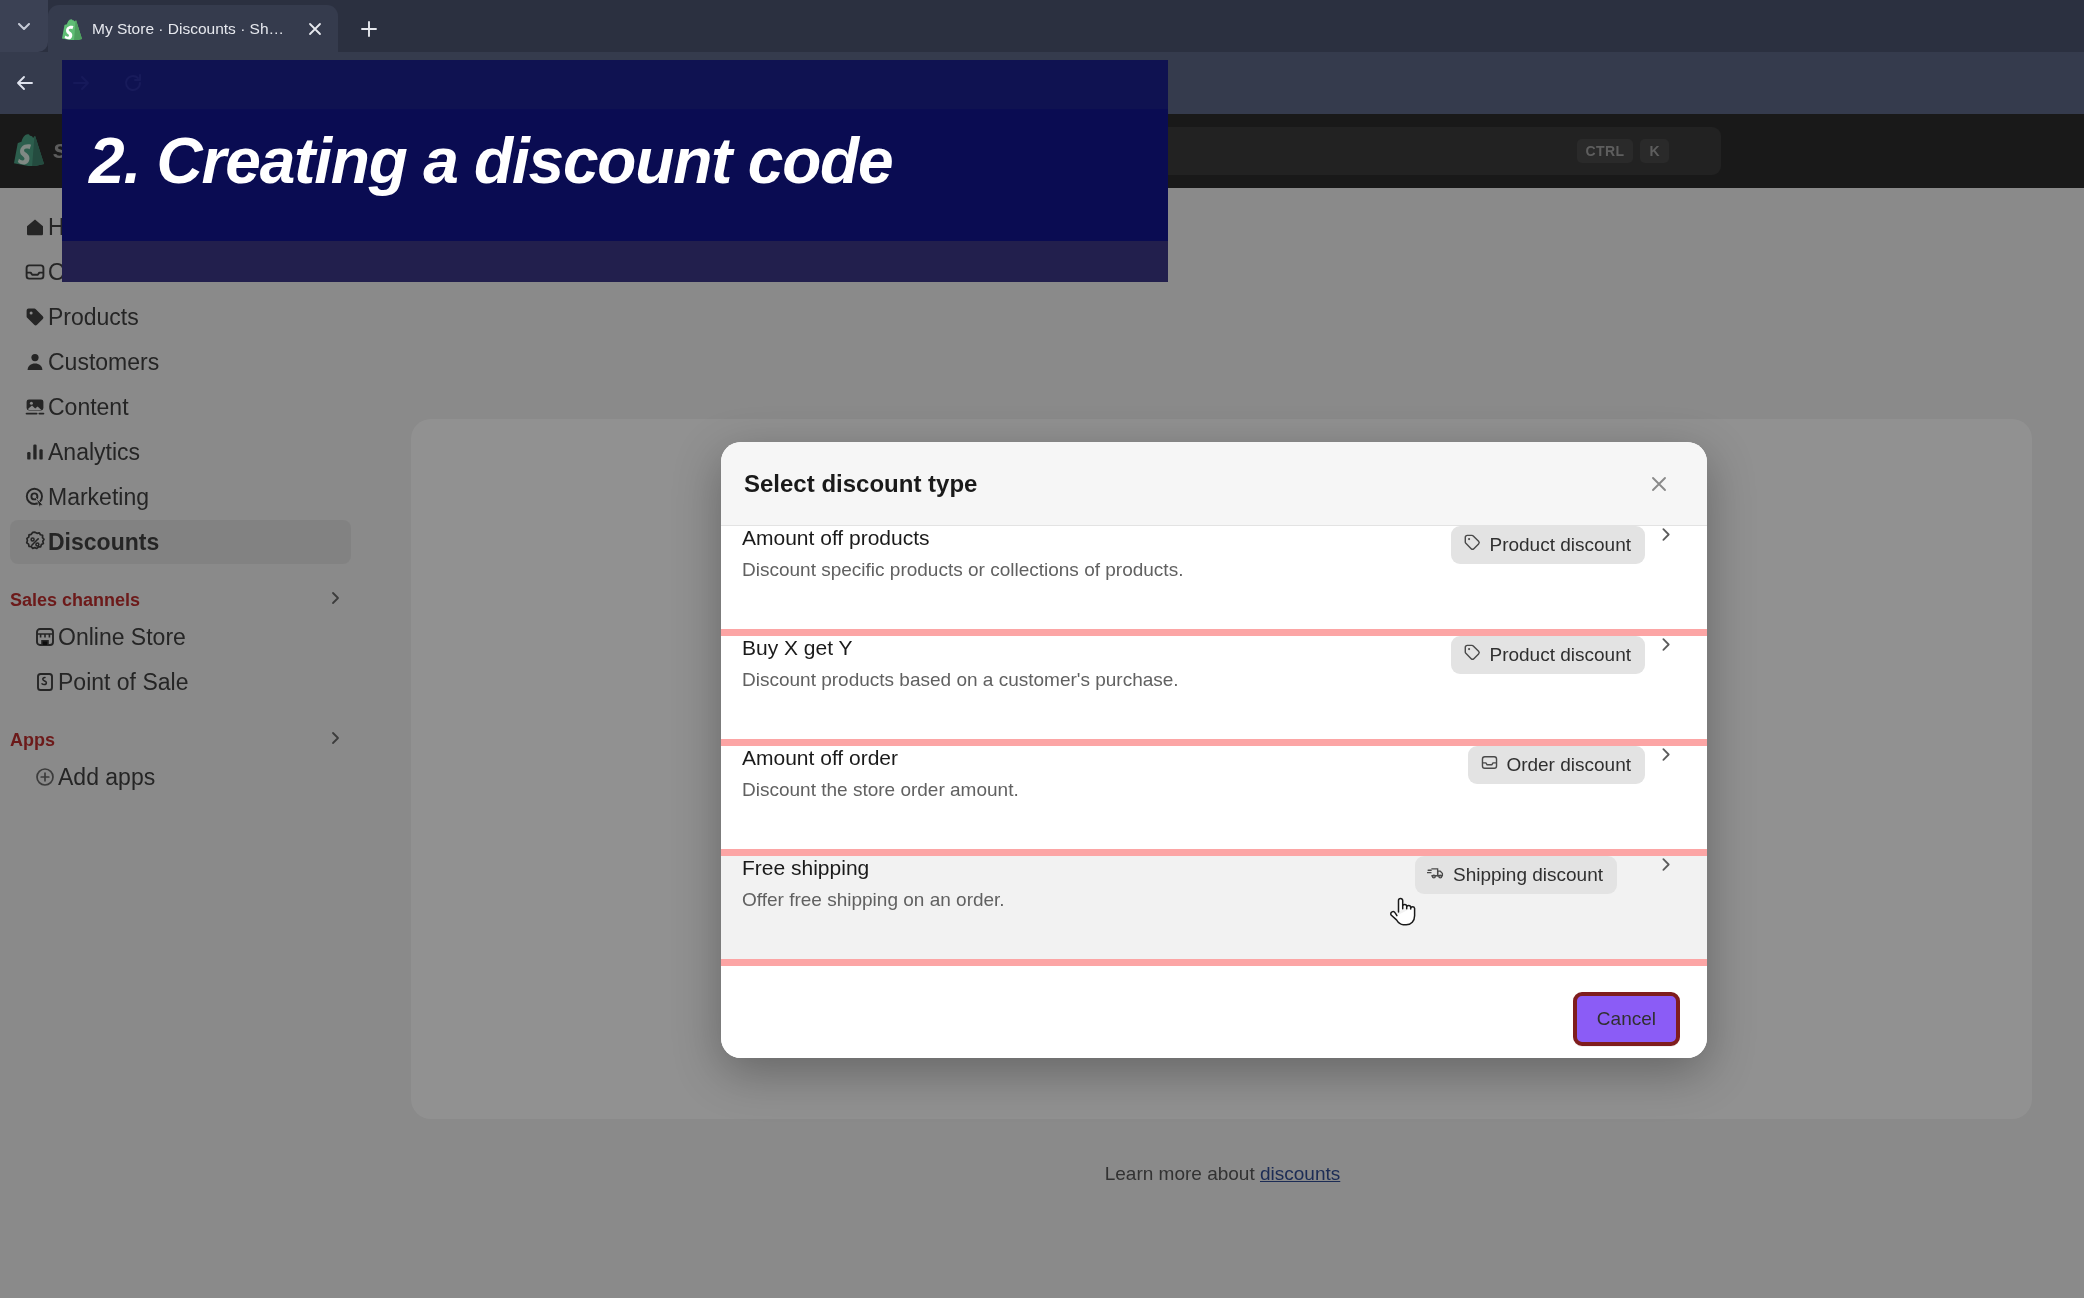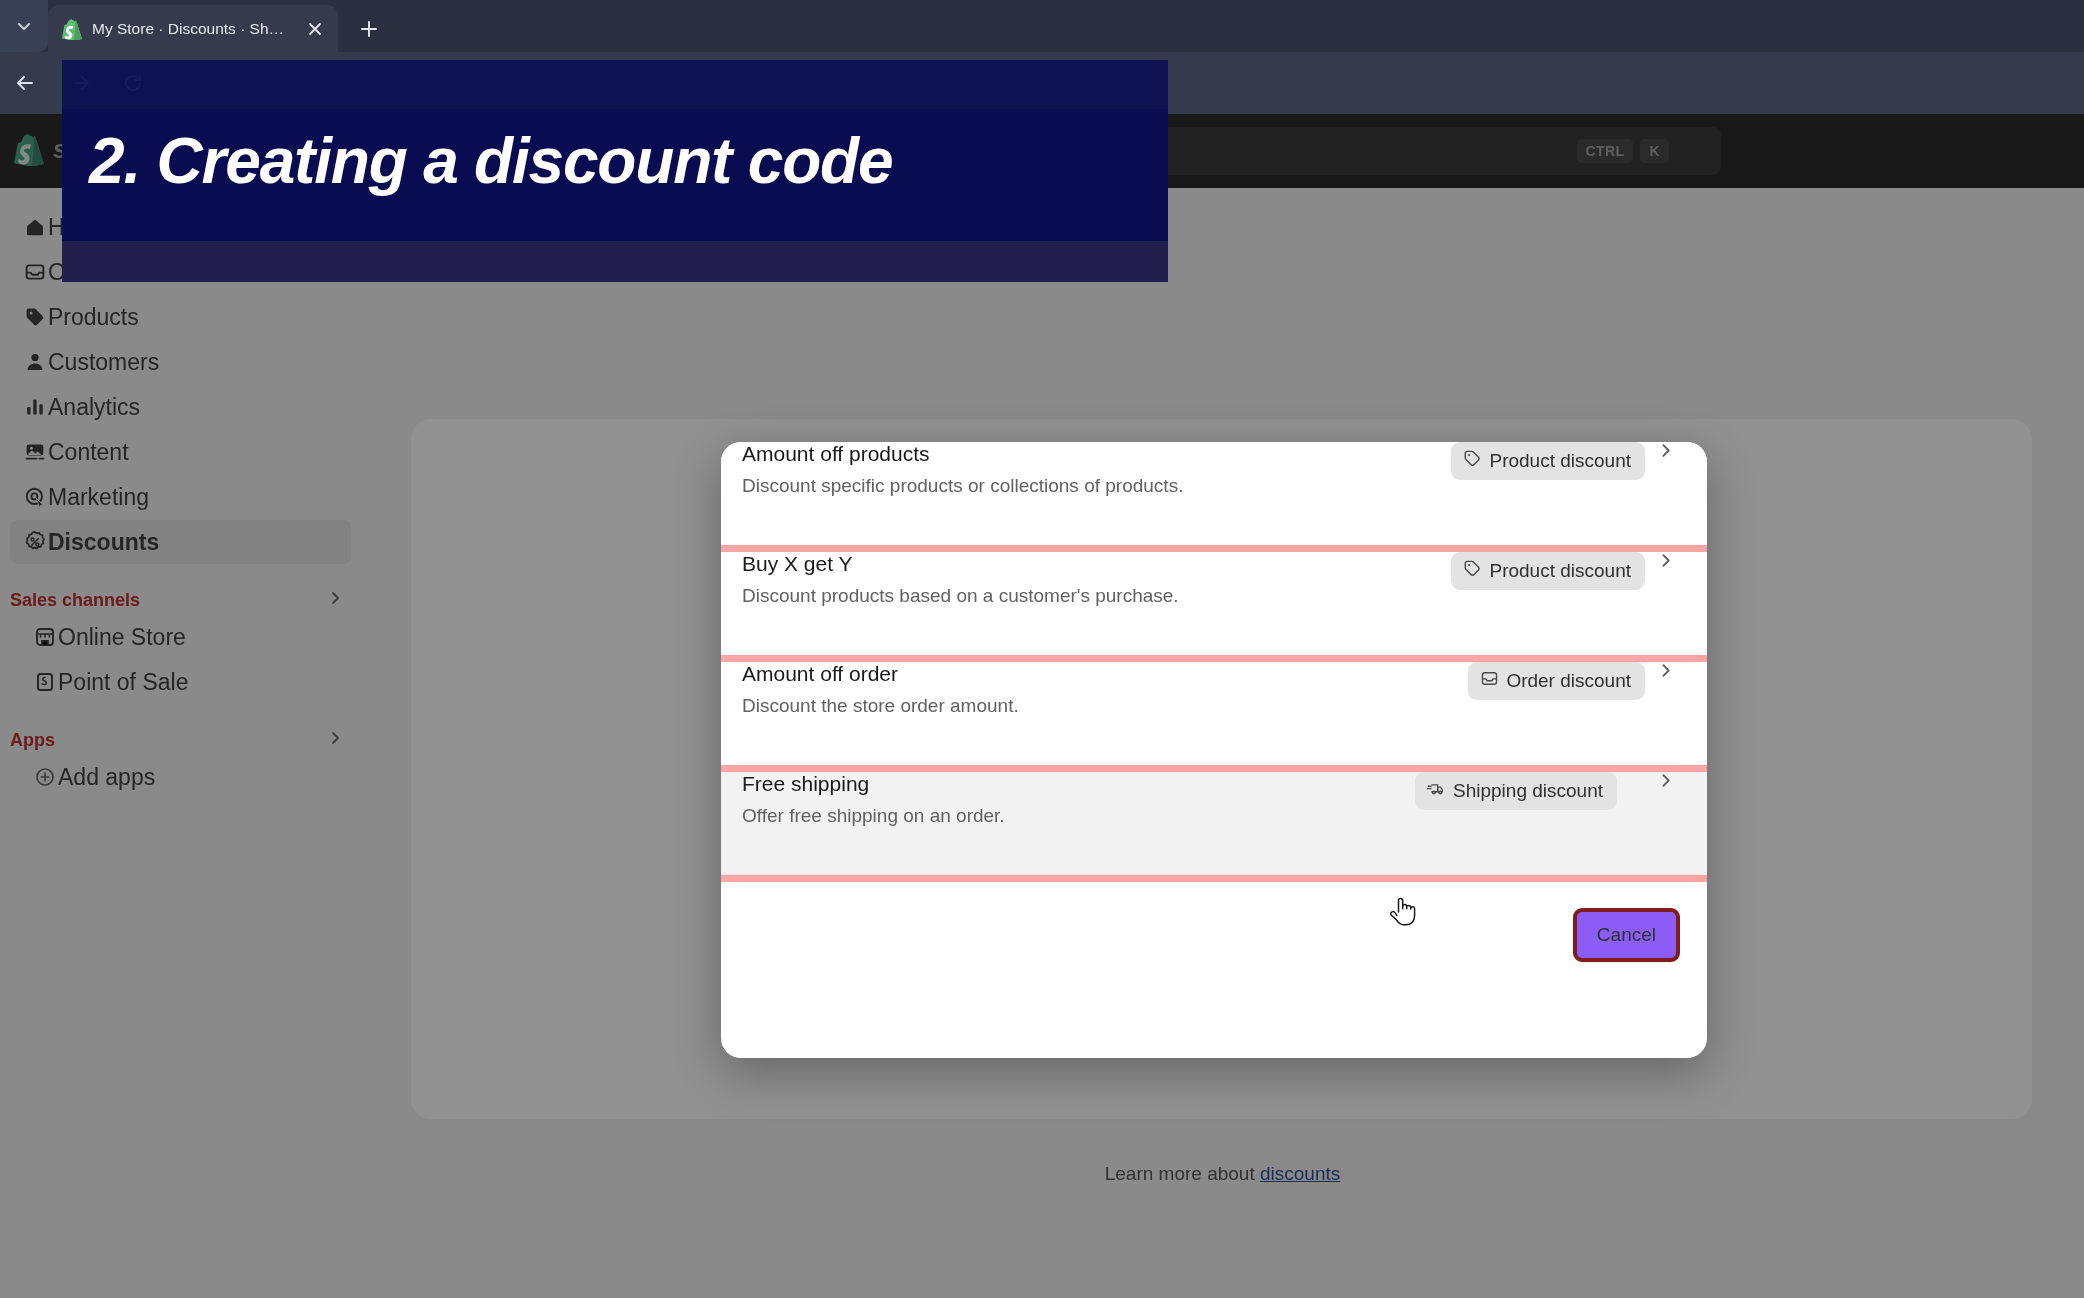--- a/index.html
+++ b/index.html
@@ -294,38 +294,38 @@
               <circle cx="11" cy="6.6" r="3.6" fill="#303030"></circle>
               <path d="M3.6 19c0-4.1 3.3-6.6 7.4-6.6s7.4 2.5 7.4 6.6Z" fill="#303030"></path>
             </svg>
         </span>
         <span>Customers</span>
       </div>
 
       <div class="nav-item">
         <span class="ic">
           <svg width="22" height="22" viewBox="0 0 22 22">
-              <rect x="3.2" y="11" width="3.3" height="7.6" rx="1.2" fill="#303030"></rect>
-              <rect x="9.3" y="3.6" width="3.3" height="15" rx="1.2" fill="#303030"></rect>
-              <rect x="15.4" y="8.2" width="3.3" height="10.4" rx="1.2" fill="#303030"></rect>
-            </svg>
-        </span>
-        <span>Analytics</span>
-      </div>
-
-      <div class="nav-item">
-        <span class="ic">
-          <svg width="22" height="22" viewBox="0 0 22 22">
               <rect x="2.6" y="3.4" width="16.8" height="11" rx="2.4" fill="#303030"></rect>
               <circle cx="7.4" cy="7.2" r="1.5" fill="#f1f1f1"></circle>
               <path d="M4.4 12.6 8 9.4l3.2 3 2.4-2 3.8 3.6H4.4Z" fill="#f1f1f1"></path>
               <path d="M2.6 17.6h10M15.4 17.6h4" stroke="#303030" stroke-width="1.9" stroke-linecap="round"></path>
             </svg>
         </span>
         <span>Content</span>
+      </div>
+
+      <div class="nav-item">
+        <span class="ic">
+          <svg width="22" height="22" viewBox="0 0 22 22">
+              <rect x="3.2" y="11" width="3.3" height="7.6" rx="1.2" fill="#303030"></rect>
+              <rect x="9.3" y="3.6" width="3.3" height="15" rx="1.2" fill="#303030"></rect>
+              <rect x="15.4" y="8.2" width="3.3" height="10.4" rx="1.2" fill="#303030"></rect>
+            </svg>
+        </span>
+        <span>Analytics</span>
       </div>
 
       <div class="nav-item">
         <span class="ic">
           <svg width="22" height="22" viewBox="0 0 22 22">
               <circle cx="10.4" cy="10.4" r="7.6" fill="none" stroke="#303030" stroke-width="1.9"></circle>
               <circle cx="10.4" cy="10.4" r="3" fill="none" stroke="#303030" stroke-width="1.9"></circle>
               <path d="M12.2 12.2 19 19l-2.6.4-.7 2.3-3.5-9.5Z" fill="#303030" stroke="#f1f1f1" stroke-width=".8"></path>
             </svg>
         </span>
@@ -401,20 +401,28 @@
       <div class="card"></div>
       <div class="learnmore">
         <span>Learn more about </span><a href="#">discounts</a>
       </div>
     </div>
   </div>
 
   <div class="scrim"></div>
 
   <div class="modal">
+    <div class="modal-head">
+      <span class="modal-title">Select discount type</span>
+      <span class="modal-close">
+        <svg width="22" height="22" viewBox="0 0 22 22">
+            <path d="M5 5l12 12M17 5L5 17" stroke="#8a8a8a" stroke-width="1.9" stroke-linecap="round"></path>
+          </svg>
+      </span>
+    </div>
 
     <div class="opt">
       <span class="opt-text">
         <span class="opt-title" style="display:block">Amount off products</span>
         <span class="opt-desc" style="display:block">Discount specific products or collections of products.</span>
       </span>
       <span class="badge">
         <span>
           <svg width="19" height="19" viewBox="0 0 20 20">
               <path d="M9.4 2.5H4.4a2 2 0 0 0-2 2v5c0 .5.2 1 .6 1.4l5.6 5.6a2 2 0 0 0 2.8 0l5-5a2 2 0 0 0 0-2.8L10.8 3.1a2 2 0 0 0-1.4-.6Z" fill="none" stroke="#4a4a4a" stroke-width="1.5"></path>

